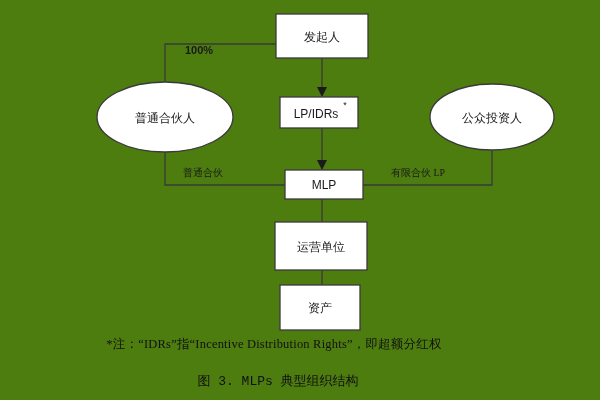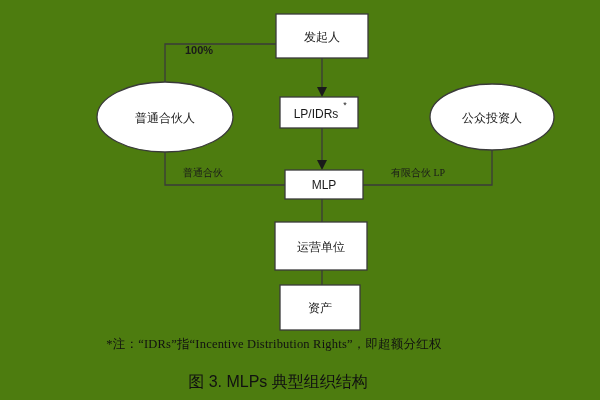--- a/index.html
+++ b/index.html
@@ -77,22 +77,22 @@
     color: #111111;
     letter-spacing: 0.2px;
     white-space: nowrap;
   }
   .caption {
     position: absolute;
     left: 0;
     top: 372px;
     width: 556px;
     text-align: center;
-    font-family: Liberation Sans, sans-serif;
-    font-size: 16px;
+    font-family: Liberation Mono, monospace;
+    font-size: 13px;
     color: #111111;
     white-space: nowrap;
   }
 </style>
 </head>
 <body>
 
 <div id="page">
 
   <svg id="diagram-svg" viewBox="0 0 600 400">

